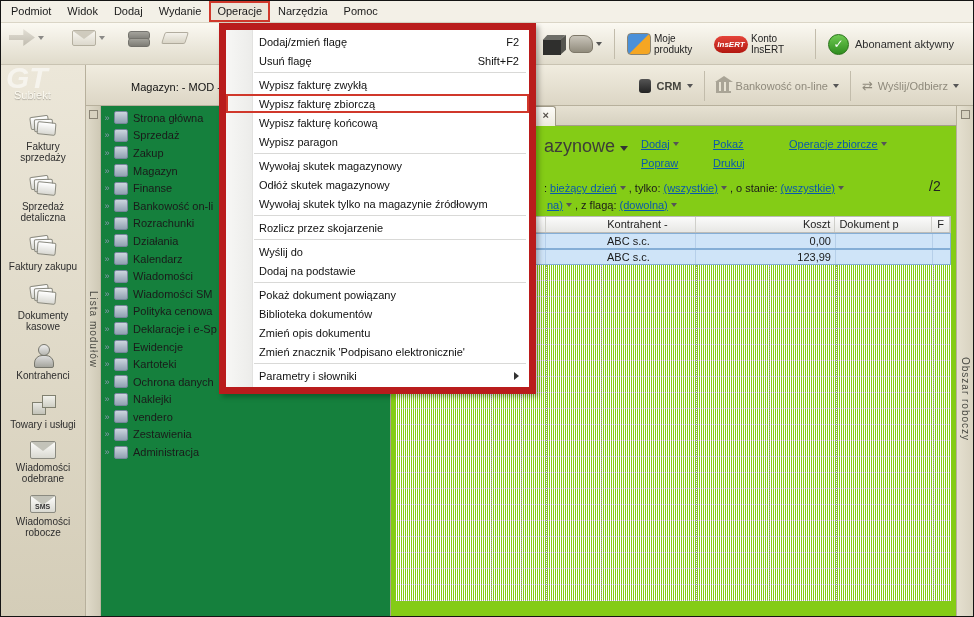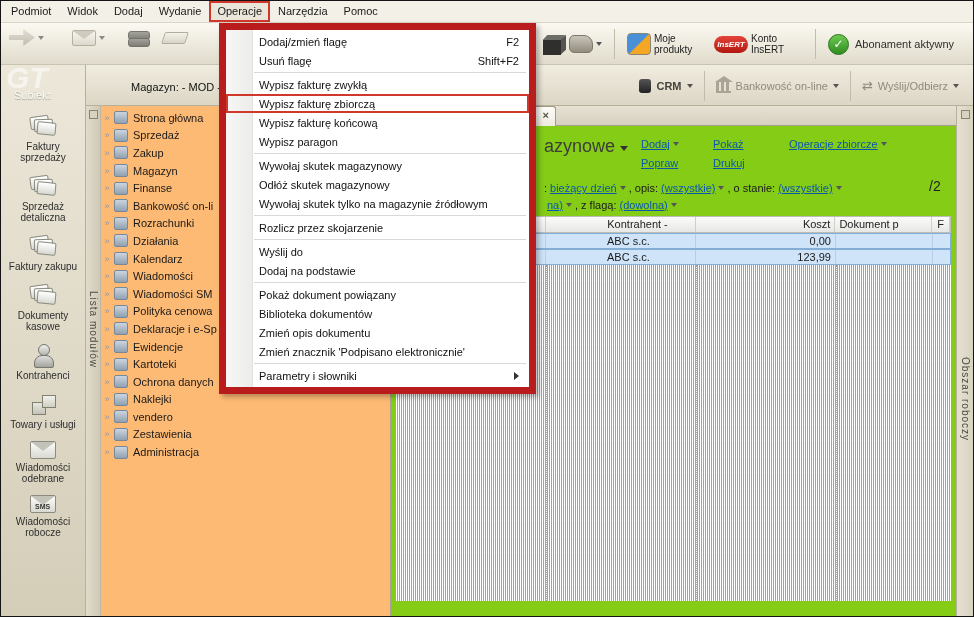--- a/index.html
+++ b/index.html
@@ -92,21 +92,21 @@
                border-top:9px solid #c3c3b9; }
   .smstag { position:absolute; left:4px; top:5px; font-size:7px; font-weight:bold; font-style:normal;
                color:#333; z-index:2; }
 
   
   .modstrip { width:15px; background:linear-gradient(to right,#e0dbca,#cfc9b6);
               border-right:1px solid #bdb6a2; display:flex; flex-direction:column; align-items:center; }
   .pin { width:9px; height:9px; margin-top:4px; background:#d8d2c0; border:1px solid #8a8475; }
   .vtext { writing-mode:vertical-rl; font-size:10px; color:#4a4a44; letter-spacing:1px; }
   .modstrip .vtext { margin-top:172px; }
-  .modpanel { width:290px; background:#fdba74; border-right:1px solid #a8a192; padding-top:3px; }
+  .modpanel { width:290px; background:#15803d; border-right:1px solid #a8a192; padding-top:3px; }
   .mod-item { display:flex; align-items:center; height:17.6px; font-size:11px; }
   .mod-chev { width:12px; text-align:center; color:#8a9ab0; font-size:9px; }
   .mod-chev::before { content:"»"; }
   .mod-icon { width:14px; height:13px; margin:0 5px 0 1px;
               background:linear-gradient(#ccd5de,#90a1b2); border:1px solid #76879b; border-radius:2px; }
 
   
   .rightside { flex:1; display:flex; flex-direction:column; }
   .toolbar2 { position:relative; height:41px; background:linear-gradient(#f0ecdf,#dcd6c5);
               border-bottom:1px solid #b7b09c; }
@@ -455,21 +455,21 @@
           </div>
           <div class="alink" style="left:398px; top:32px;">
             <span class="lnk">Operacje zbiorcze</span>
               <span class="caret"></span>
           </div>
 
           <div class="filters" style="left:153px; top:76px;">
             <span>:</span>
             <span class="lnk">bieżący dzień</span>
               <span class="caret"></span>
-            <span>, opis:</span>
+            <span>, tylko:</span>
             <span class="lnk">(wszystkie)</span>
               <span class="caret"></span>
             <span>, o stanie:</span>
             <span class="lnk">(wszystkie)</span>
               <span class="caret"></span>
           </div>
           <div class="filters" style="left:146px; top:93px;padding-left:10px;">
             <span class="lnk">na)</span>
               <span class="caret"></span>
             <span>, z flagą:</span>

